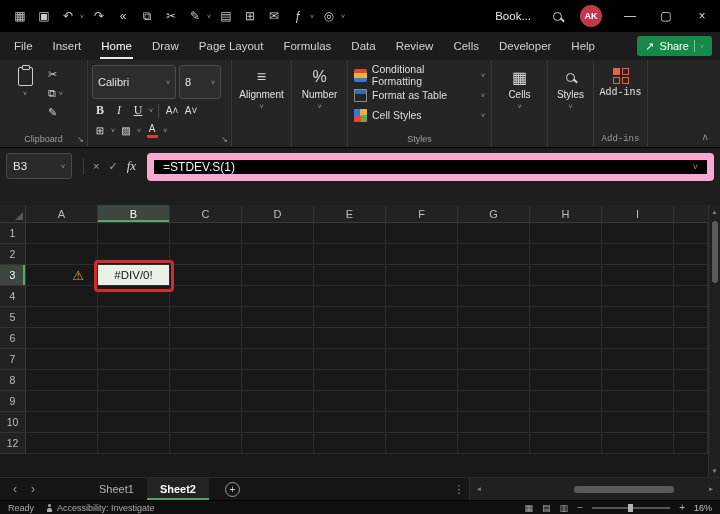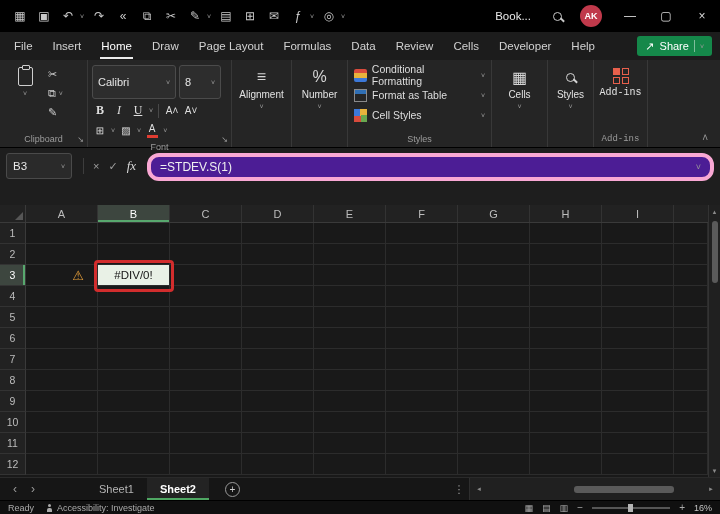--- a/index.html
+++ b/index.html
@@ -82,21 +82,21 @@
   .collapse-ribbon { position:absolute; right:12px; bottom:4px; color:#9d9d9d; font-size:10px; }
 
   
   .formula-section { height:57px; background:#1e1e1e; padding:5px 6px 0; display:flex; align-items:flex-start; gap:6px; }
   .name-box { width:66px; height:26px; background:#2a2a2a; border:1px solid #4a4a4a; border-radius:3px; display:flex; align-items:center; padding:0 6px; color:#e8e8e8; font-size:11.5px; }
   .name-box .chev { margin-left:auto; }
   .fbar-btns { display:flex; align-items:center; height:26px; gap:9px; padding:0 5px; color:#9f9f9f; }
   .fbar-sep { width:1px; height:16px; background:#3d3d3d; }
   .fbar-btn { font-size:11px; }
   .fx { font-style:italic; font-family:"Liberation Serif", serif; font-size:13px; color:#d8d8d8; }
-  .formula-input { flex:1; height:28px; background:#4c1d95; border:4px solid #f9a8d4; border-radius:12px; display:flex; align-items:center; padding:0 9px; color:#f0f0f0; font-size:12px; }
+  .formula-input { flex:1; height:28px; background:#000000; border:7px solid #f9a8d4; border-radius:4px; display:flex; align-items:center; padding:0 9px; color:#f0f0f0; font-size:12px; }
   .formula-input .expand { margin-left:auto; color:#9a9a9a; font-size:9px; }
 
   
   .sheet { height:272px; position:relative; background:#191919; overflow:hidden; }
   .sheet-inner { position:absolute; left:0; top:0; right:12px; bottom:0; }
   .col-headers { display:flex; height:18px; background:#222; border-bottom:1px solid #3a3a3a; }
   .corner { width:26px; flex:0 0 26px; border-right:1px solid #3a3a3a; position:relative; background:#222; }
   .corner::after { content:''; position:absolute; right:2px; bottom:2px; border-left:8px solid transparent; border-bottom:8px solid #565656; }
   .col-h { width:72px; flex:0 0 72px; border-right:1px solid #333; color:#bdbdbd; font-size:11px; display:flex; align-items:center; justify-content:center; }
   .col-h.sel { background:#3d463f; color:#fff; box-shadow:inset 0 -2px 0 #58a86e; }
@@ -242,21 +242,20 @@
       <span class="fbtn small">A˅</span>
     </div>
     <div class="font-row">
       <span class="fbtn small">⊞</span>
       <span class="chev">˅</span>
       <span class="fbtn small">▨</span>
       <span class="chev">˅</span>
       <span class="fbtn small fontcolor">A</span>
       <span class="chev">˅</span>
     </div>
-    <div class="glabel">Font</div>
     <span class="launcher">↘</span>
   </div>
 
   <div class="rgroup vgroup g-alignment">
     <span class="vicon">≡</span>
     <span class="vname">Alignment</span>
     <span class="chev">˅</span>
   </div>
 
   <div class="rgroup vgroup g-number">
@@ -462,33 +461,20 @@
           <div class="cell"></div>
           <div class="cell"></div>
           <div class="cell"></div>
           <div class="cell"></div>
           <div class="cell"></div>
           <div class="cell"></div>
           <div class="cell fill"></div>
         </div>
         <div class="grid-row">
           <div class="row-h">10</div>
-          <div class="cell"></div>
-          <div class="cell"></div>
-          <div class="cell"></div>
-          <div class="cell"></div>
-          <div class="cell"></div>
-          <div class="cell"></div>
-          <div class="cell"></div>
-          <div class="cell"></div>
-          <div class="cell"></div>
-          <div class="cell fill"></div>
-        </div>
-        <div class="grid-row">
-          <div class="row-h">11</div>
           <div class="cell"></div>
           <div class="cell"></div>
           <div class="cell"></div>
           <div class="cell"></div>
           <div class="cell"></div>
           <div class="cell"></div>
           <div class="cell"></div>
           <div class="cell"></div>
           <div class="cell"></div>
           <div class="cell fill"></div>

